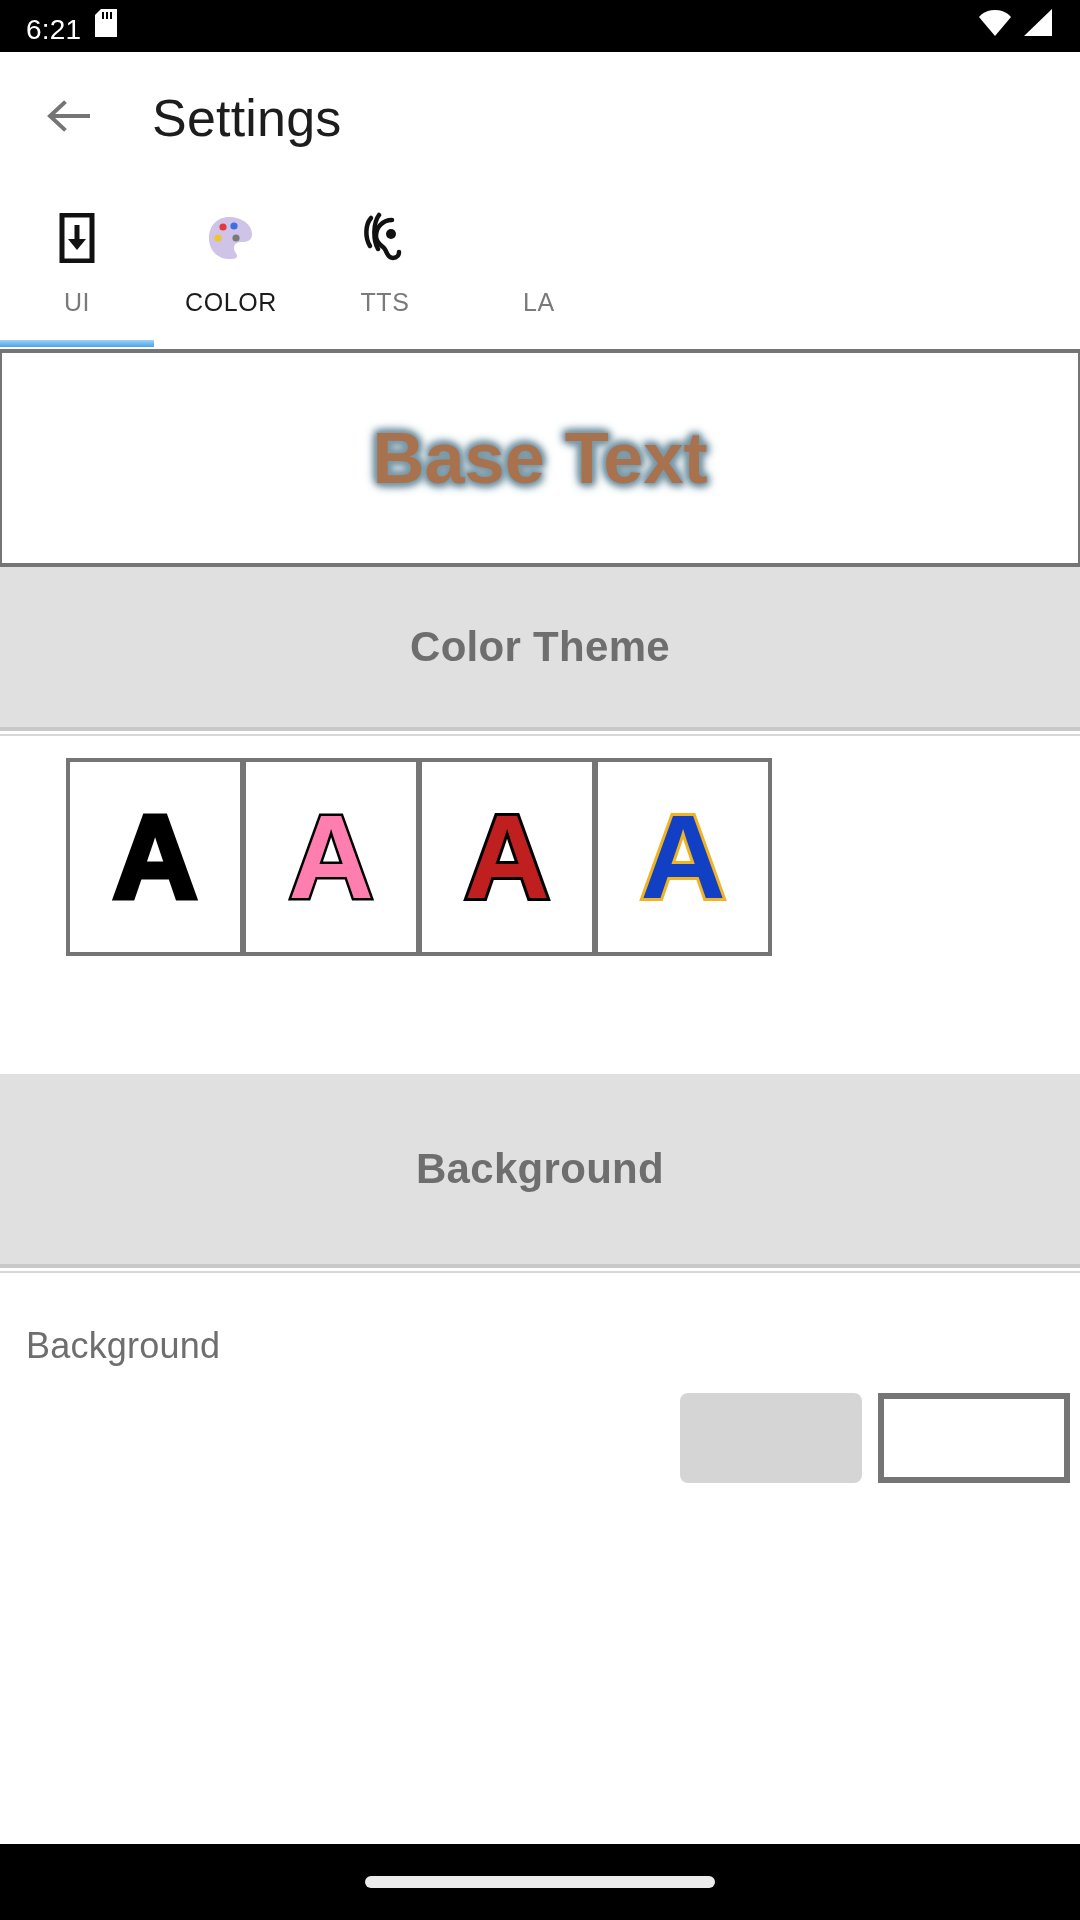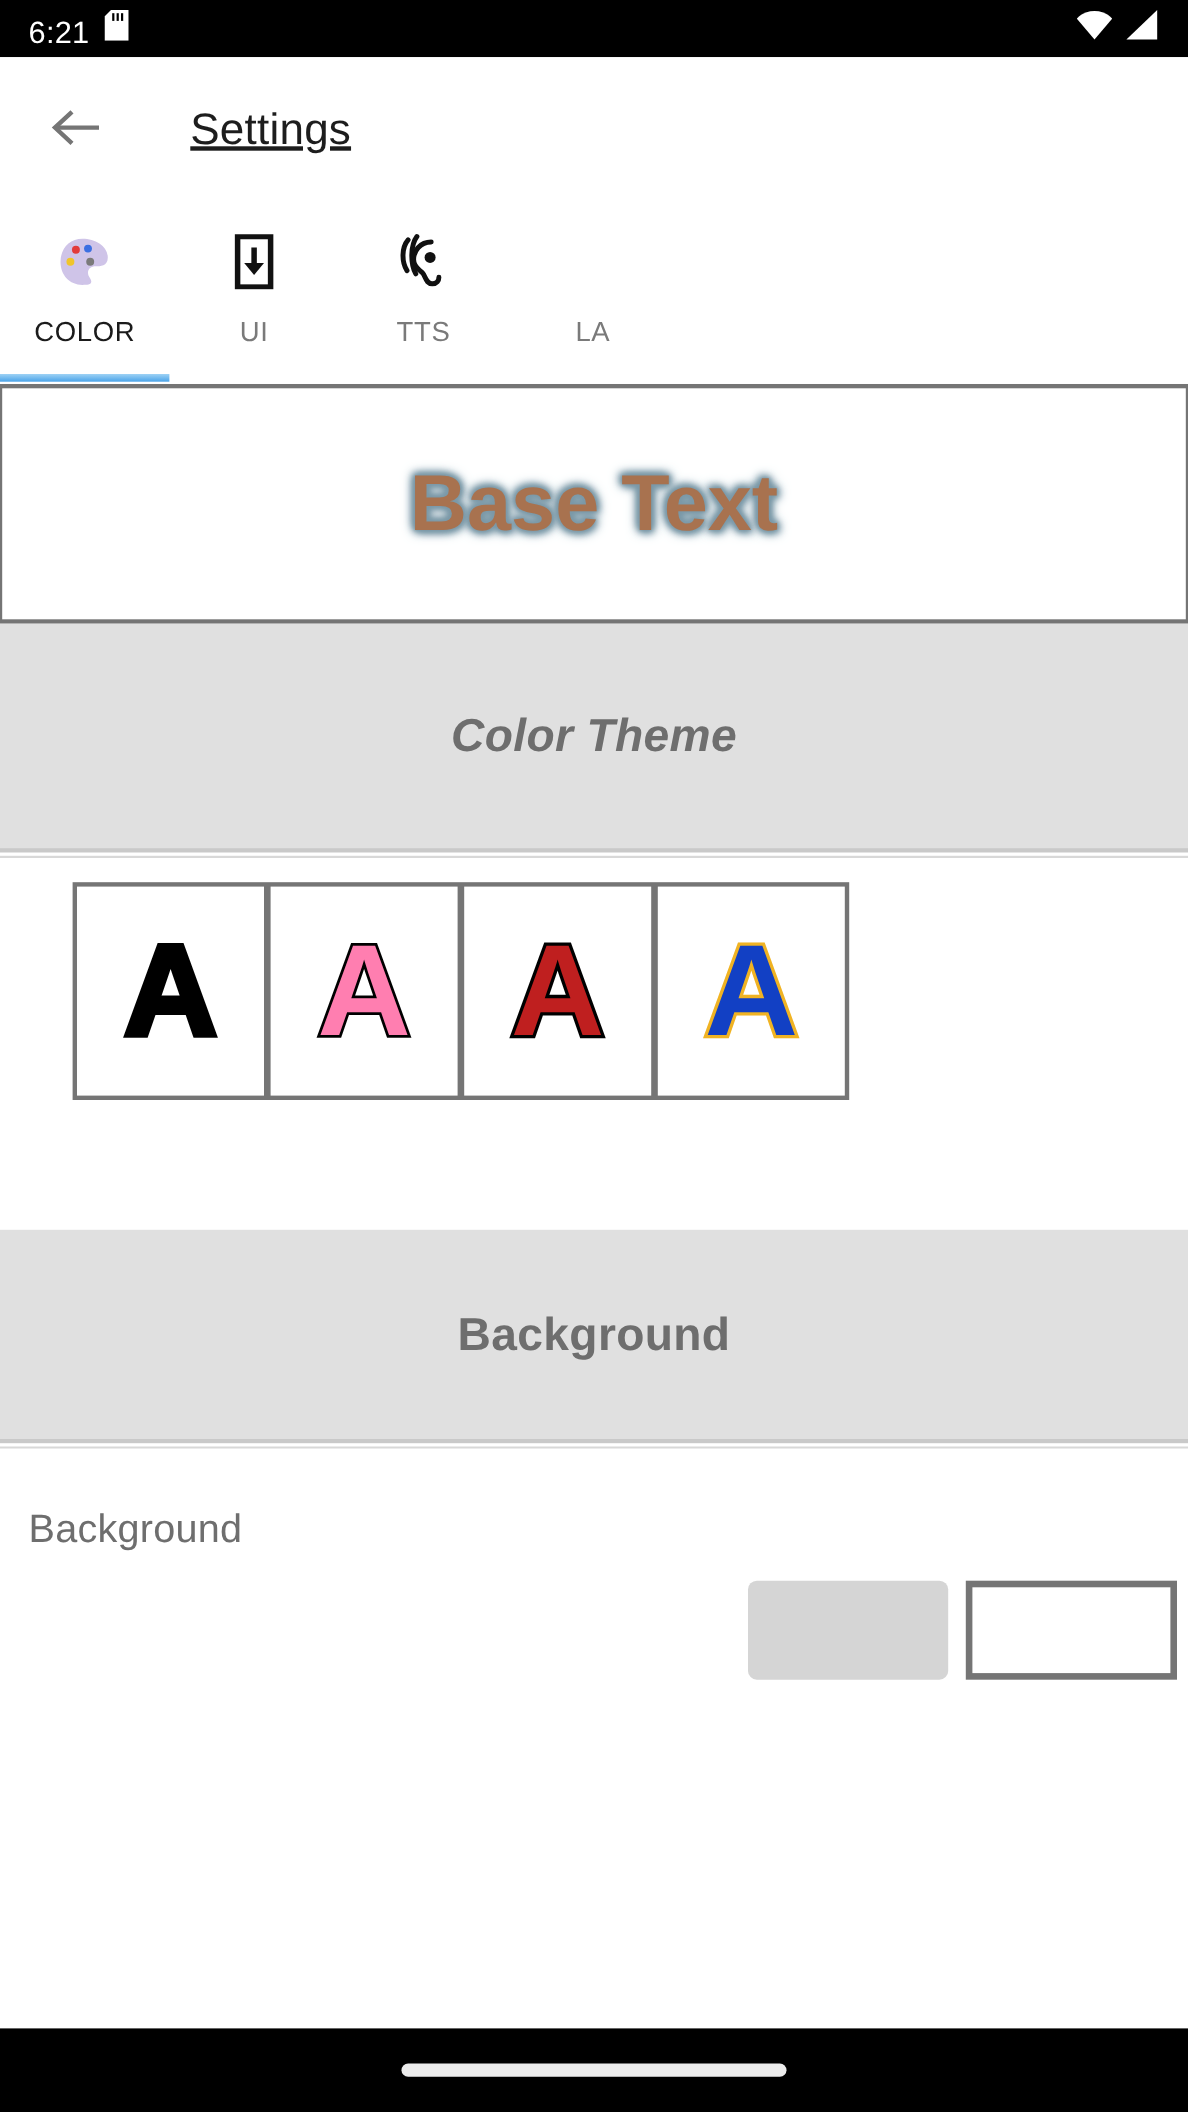--- a/index.html
+++ b/index.html
@@ -19,21 +19,21 @@
   }
   .status-left{ display:flex; align-items:flex-end; gap:14px; }
   .status-time{ font-size:28px; line-height:1; }
   .sd-icon{ display:block; }
   .status-spacer{ flex:1; }
   .status-right{ display:flex; align-items:center; gap:10px; }
 
   
   .app-bar{ height:132px; display:flex; align-items:center; padding:0 34px; background:#fff; }
   .back-btn{ width:72px; height:72px; display:flex; align-items:center; justify-content:center; cursor:pointer; }
-  .app-title{ font-size:40px; color:#1d1d1d; margin-left:67px; letter-spacing:.2px;text-decoration:underline; }
+  .app-title{ font-size:52px; color:#1d1d1d; margin-left:46px; letter-spacing:.2px; }
 
   
   .tab-bar{
     position:relative; height:165px; background:#fff;
     display:flex; align-items:flex-start; overflow:hidden;
   }
   .tab{
     flex:0 0 auto; width:154px; height:160px;
     display:flex; flex-direction:column; align-items:center;
     justify-content:flex-start; padding-top:26px; cursor:pointer;
@@ -157,44 +157,44 @@
         <path d="M4 20 L44 20" stroke="#757575" stroke-width="4" fill="none"></path>
         <path d="M18 7 L4 20 L18 33" stroke="#757575" stroke-width="4" fill="none" stroke-linecap="square"></path>
       </svg>
     </span>
   </div>
   <div class="app-title">Settings</div>
 </div>
 
 <div class="tab-bar">
 
+  <div class="tab">
+    <div class="tab-icon">
+      <svg width="44" height="50" viewBox="0 0 44 50">
+        <rect x="7" y="2" width="30" height="46" fill="none" stroke="#111" stroke-width="5"></rect>
+        <path d="M22 12 L22 33" stroke="#111" stroke-width="5"></path>
+        <path d="M13 26 L22 37 L31 26 Z" fill="#111"></path>
+      </svg>
+    </div>
+    <div class="tab-label">UI</div>
+  </div>
+
   <div class="tab active">
     <div class="tab-icon">
       <svg width="48" height="46" viewBox="0 0 48 46">
         <path d="M22 2 C34 2 45 9 45 19 C45 27 38 27 34 27 C30 27 27 29 27 33 C27 37 30 38 30 41 C30 44 26 44 22 44 C10 44 2 35 2 23 C2 11 10 2 22 2 Z" fill="#cfc4e8"></path>
         <circle cx="16" cy="12" r="3.6" fill="#e23b3b"></circle>
         <circle cx="27" cy="11" r="3.6" fill="#3b6fe2"></circle>
         <circle cx="11" cy="23" r="3.6" fill="#f0c52a"></circle>
         <circle cx="29" cy="23" r="3.6" fill="#7a7a7a"></circle>
       </svg>
     </div>
     <div class="tab-label">COLOR</div>
   </div>
 
-  <div class="tab">
-    <div class="tab-icon">
-      <svg width="44" height="50" viewBox="0 0 44 50">
-        <rect x="7" y="2" width="30" height="46" fill="none" stroke="#111" stroke-width="5"></rect>
-        <path d="M22 12 L22 33" stroke="#111" stroke-width="5"></path>
-        <path d="M13 26 L22 37 L31 26 Z" fill="#111"></path>
-      </svg>
-    </div>
-    <div class="tab-label">UI</div>
-  </div>
-
 
 
   <div class="tab">
     <div class="tab-icon">
       <svg width="50" height="52" viewBox="0 0 50 52">
         <path d="M32 8 C22 8 16 16 16 24 C16 31 21 33 24 36 C27 39 27 46 33 46 C37 46 39 43 39 40" fill="none" stroke="#111" stroke-width="4.5" stroke-linecap="round"></path>
         <circle cx="31" cy="22" r="5" fill="#111"></circle>
         <path d="M11 6 C5 13 5 26 10 34" fill="none" stroke="#111" stroke-width="4.5" stroke-linecap="round"></path>
         <path d="M19 3 C13 11 13 28 18 37" fill="none" stroke="#111" stroke-width="4.5" stroke-linecap="round"></path>
       </svg>
@@ -209,21 +209,21 @@
 
   <div class="tab-indicator"></div>
 </div>
 
 <div class="preview-row">
   <div class="preview-card">
     <span class="preview-text base-text">Base Text</span>
   </div>
 </div>
 
-<div class="section-band" style="height:204px;font-style:italic;">
+<div class="section-band" style="height:160px;">
   <span class="section-band-title">Color Theme</span>
 </div>
 <div class="band-rule"></div>
 <div class="band-rule-thin"></div>
 
 <div class="theme-area">
   <div class="theme-strip">
 
     <div class="theme-cell">
       <span class="theme-letter" style="color:#000000;-webkit-text-stroke:5px #000000;">A</span>

